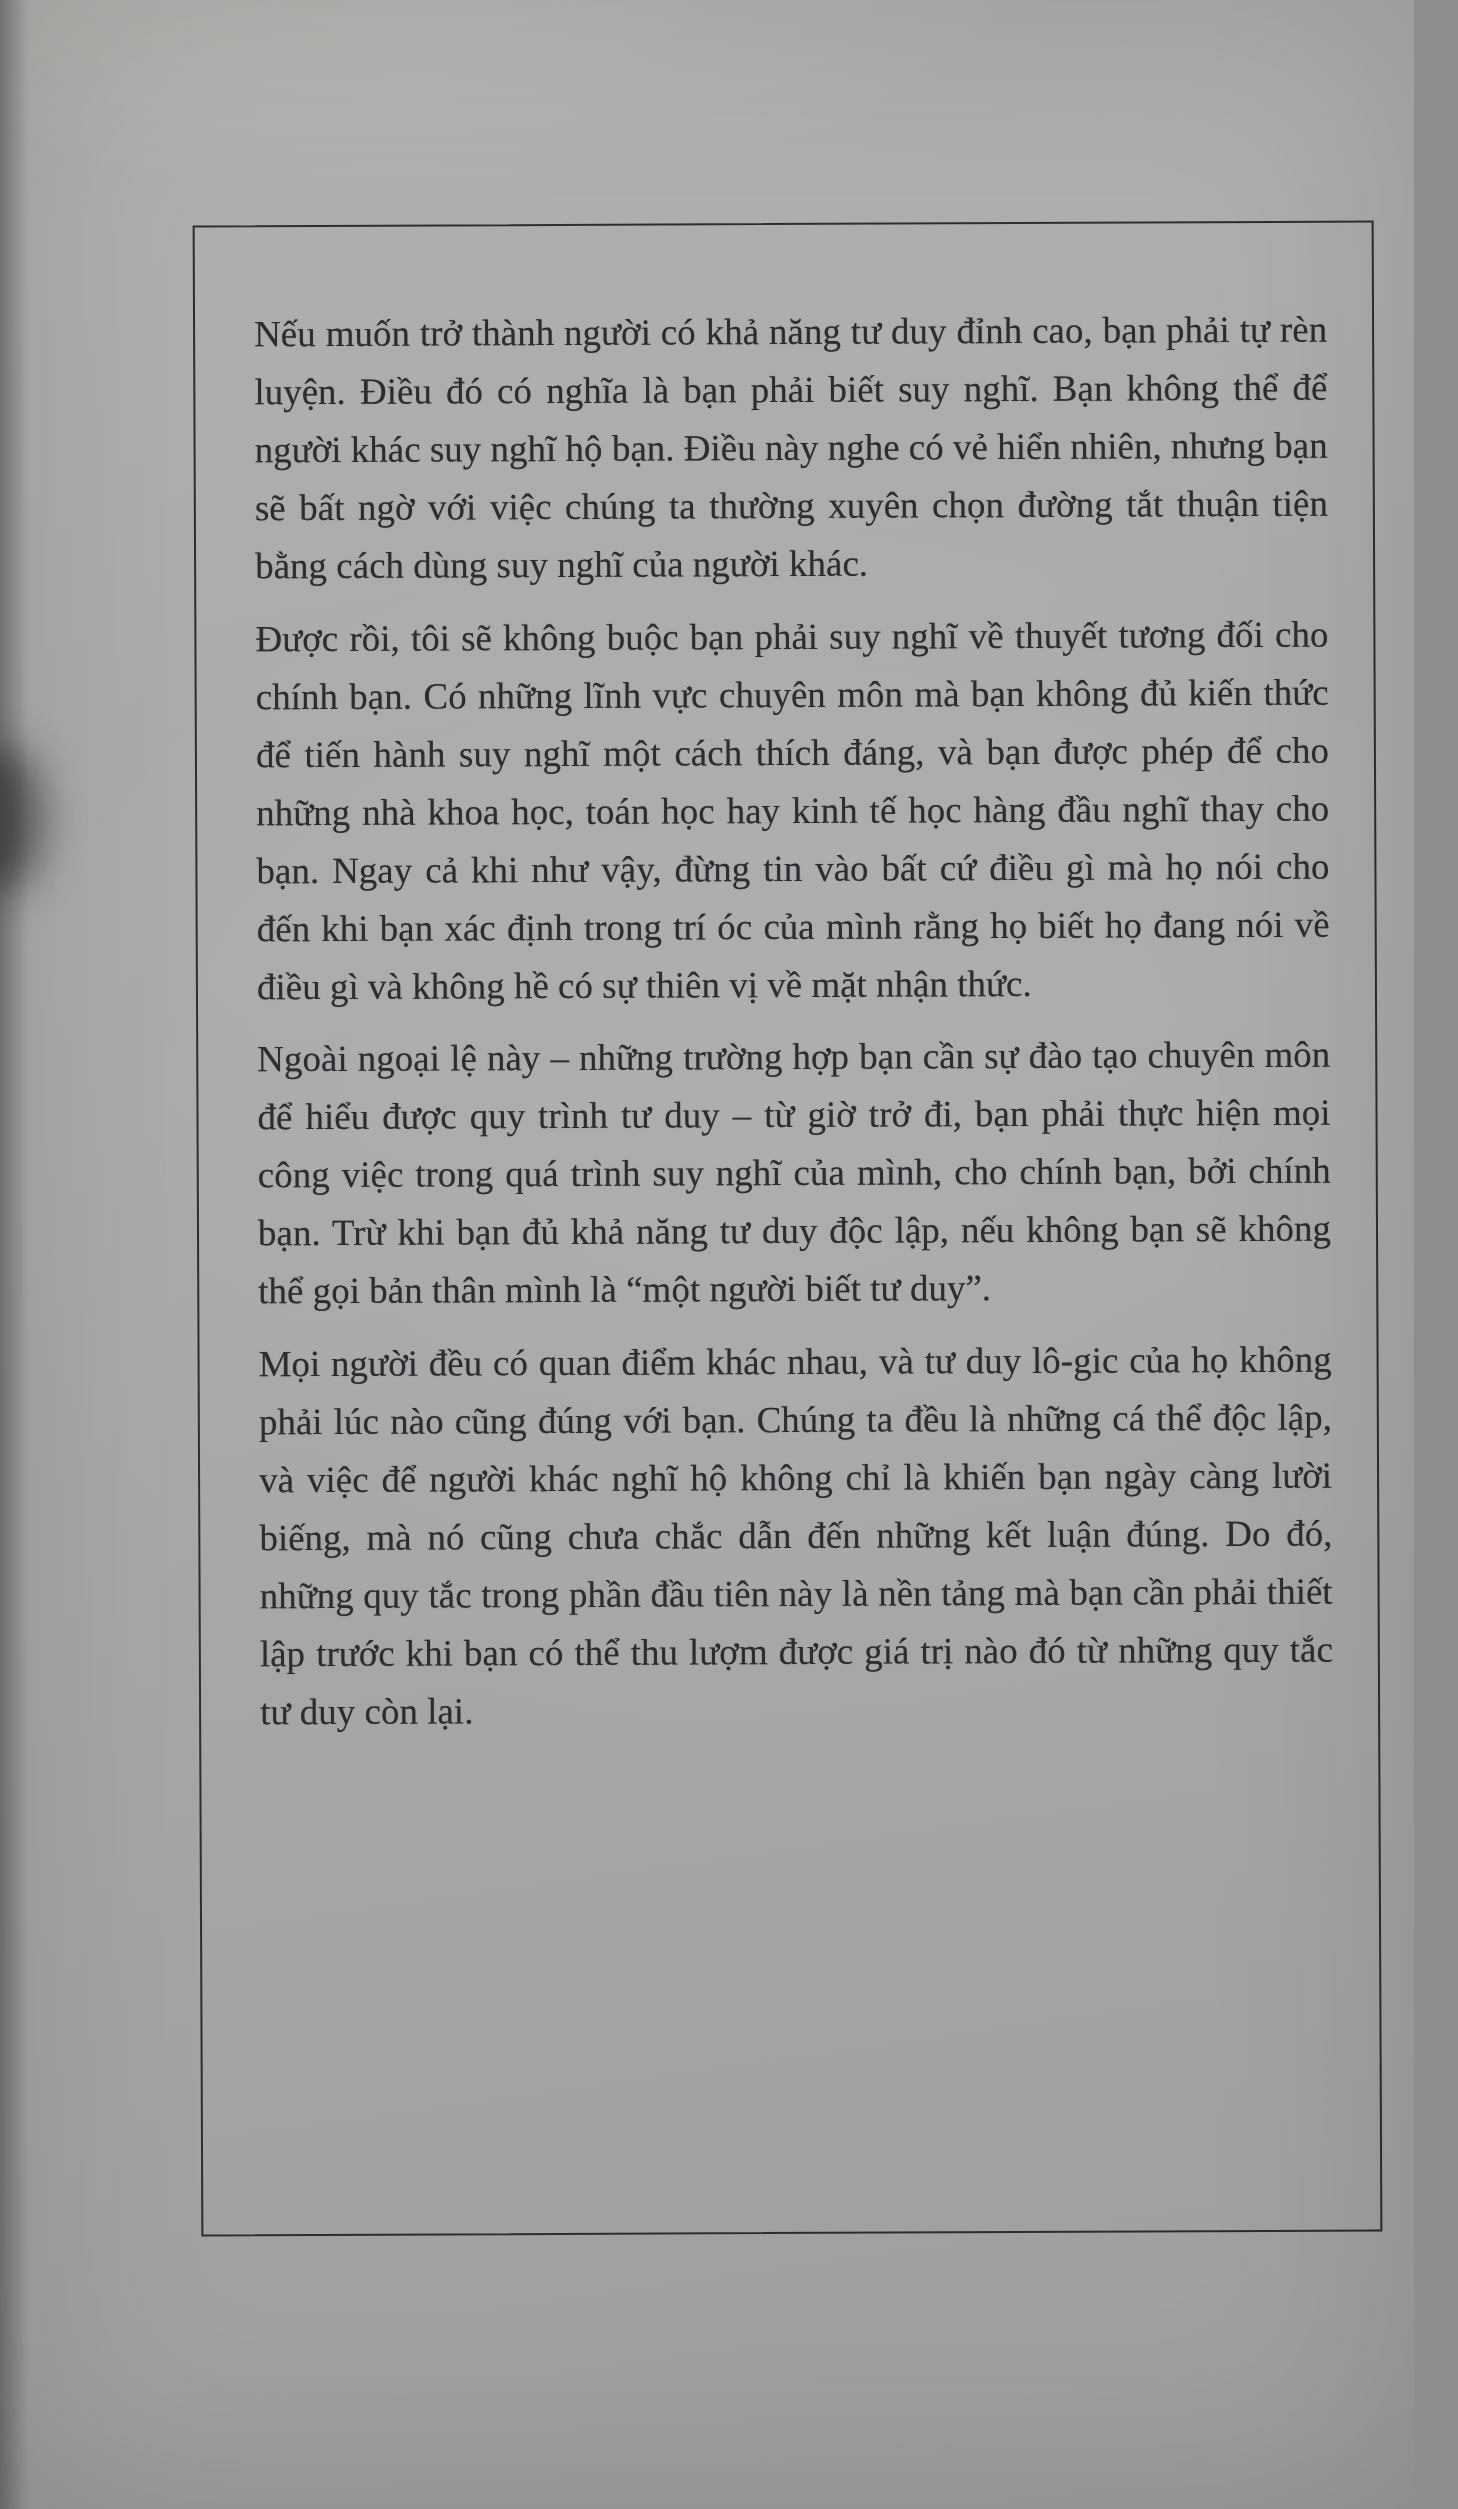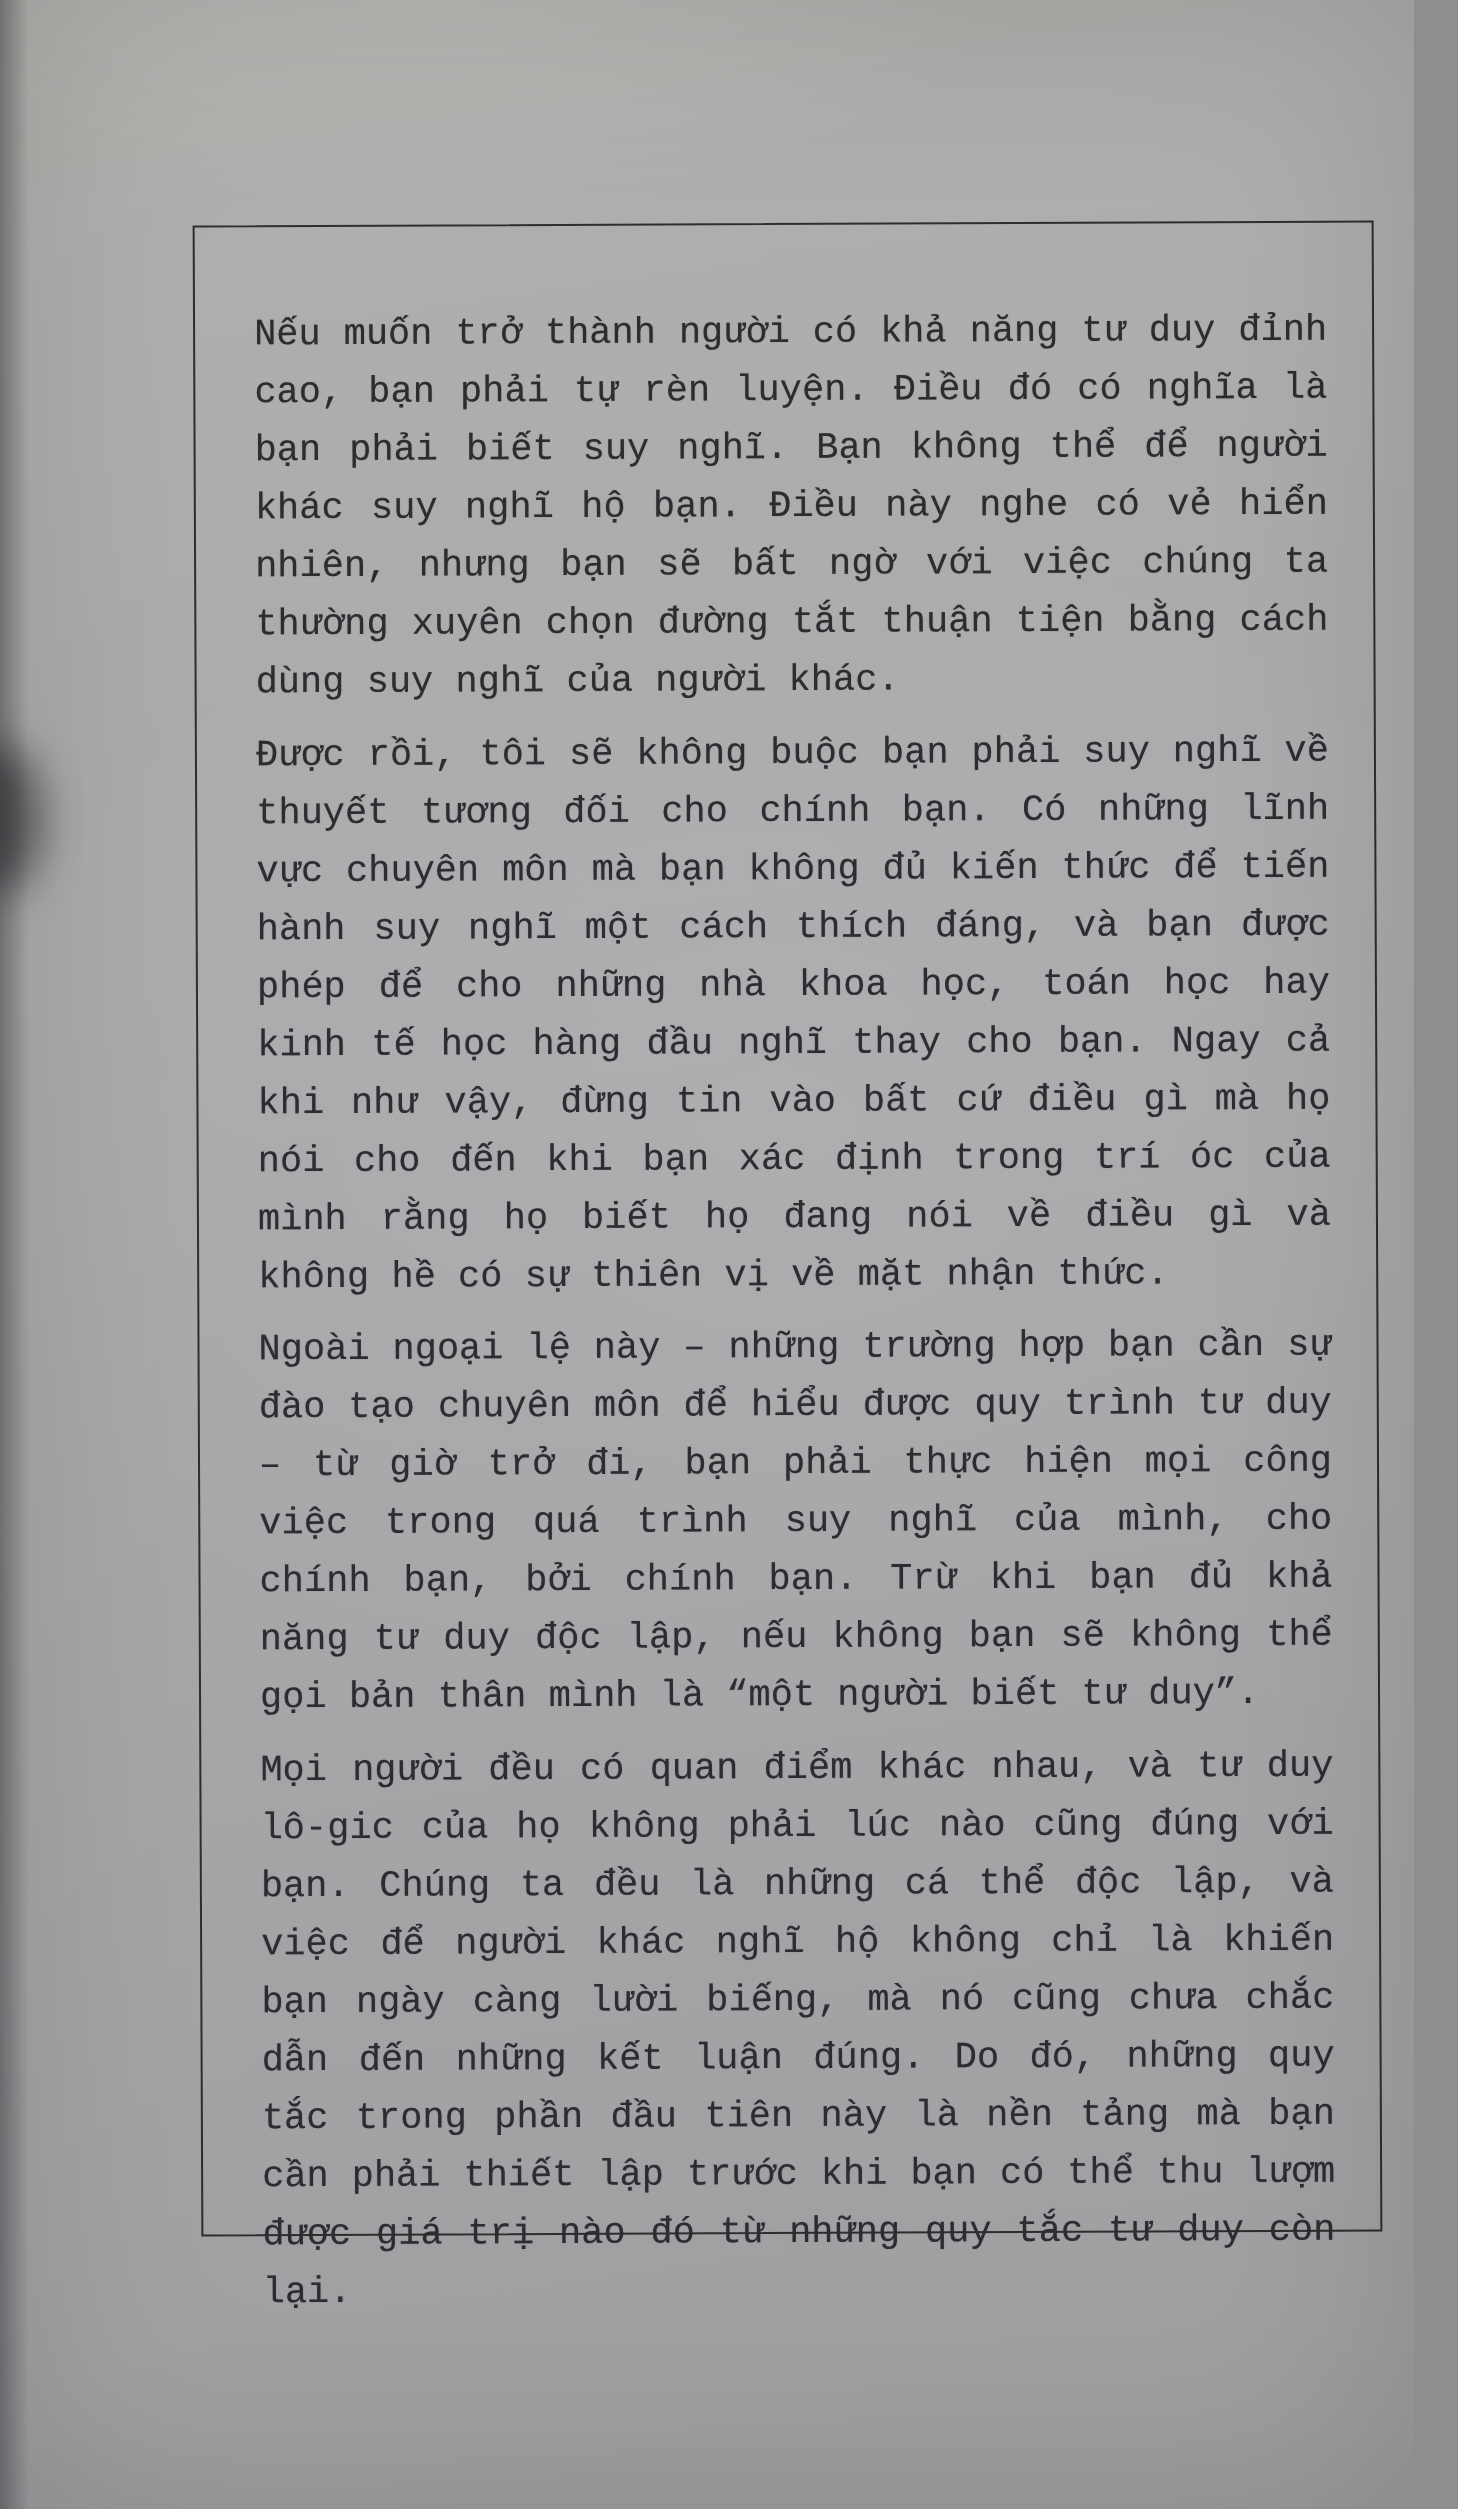--- a/index.html
+++ b/index.html
@@ -9,21 +9,21 @@
   }
   .photo {
     position: relative;
     width: 1414px;
     height: 2509px;
     overflow: hidden;
     background:
       radial-gradient(ellipse 882px 372px at 30% -2%, rgba(255,255,255,0.14), rgba(255,255,255,0) 70%),
       radial-gradient(ellipse 1176px 882px at 55% 45%, rgba(255,255,255,0.06), rgba(255,255,255,0) 75%),
       linear-gradient(172deg, #b2b0ad 0%, #abaaac 35%, #a6a6a8 65%, #9e9ea1 100%);
-    font-family: Liberation Mono, monospace;
+    font-family: Liberation Serif, serif;
   }
   .photo::after {               
     content: "";
     position: absolute;
     inset: 0;
     box-shadow: inset 0 0 216px rgba(0,0,0,0.14);
     pointer-events: none;
   }
   .spine-shadow {
     position: absolute;

